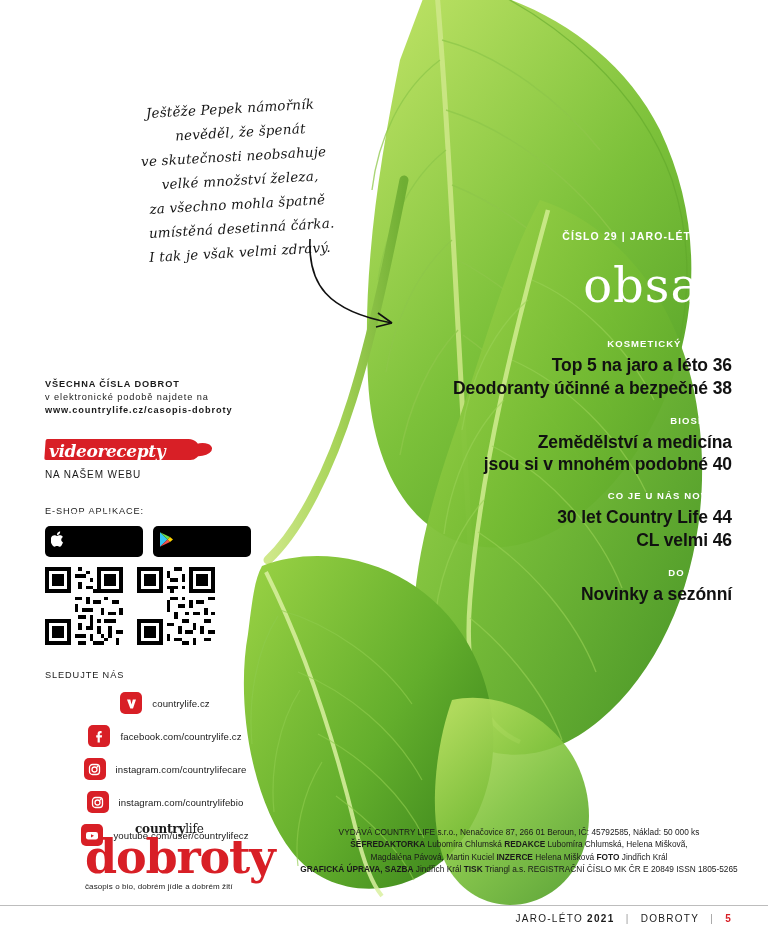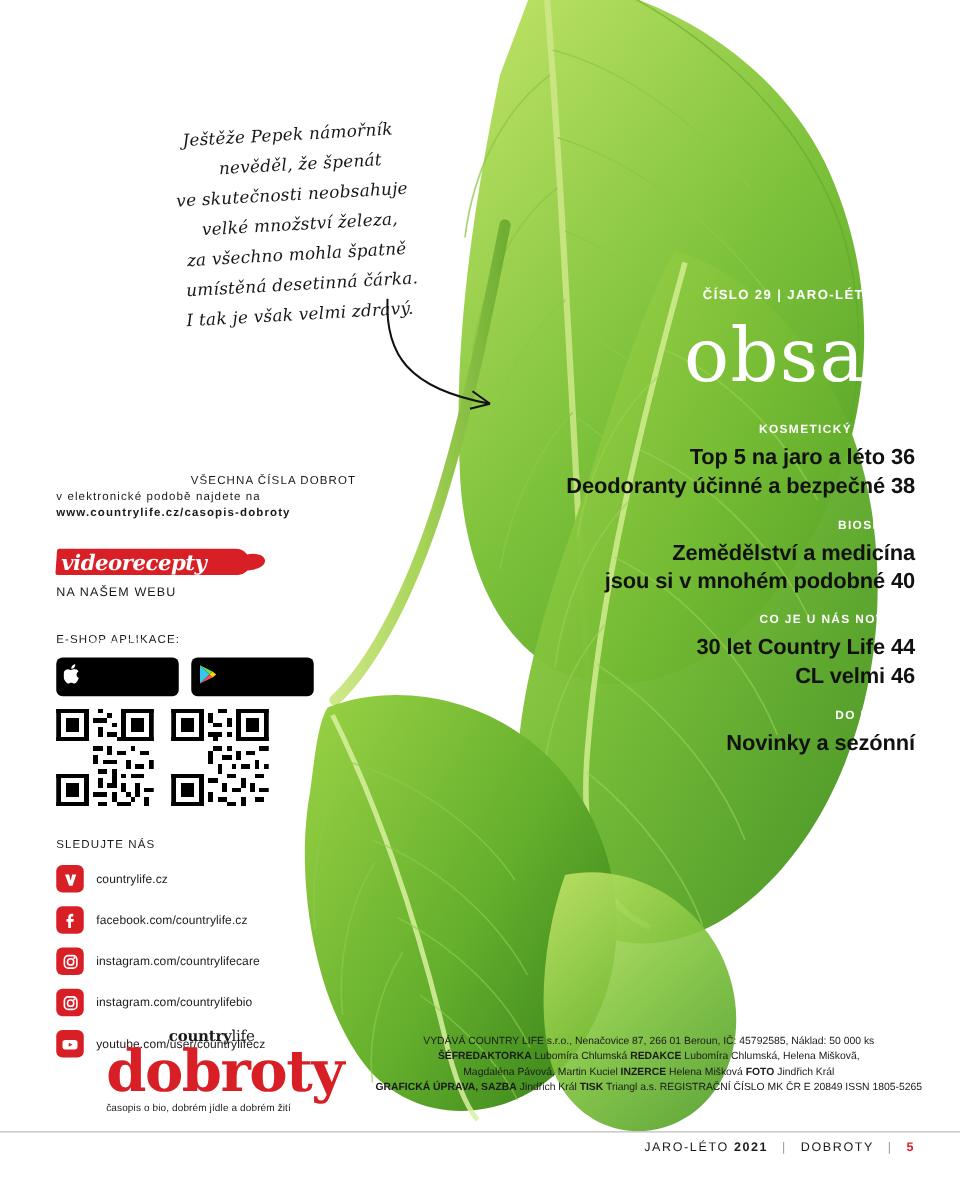--- a/index.html
+++ b/index.html
@@ -69,21 +69,21 @@
   }
   .issue-line {
     font-size: 10.5px;
     letter-spacing: 1.1px;
     color: #ffffff;
     font-weight: 600;
     margin-bottom: 4px;
   }
   #obsah-title {
     font-family: "DejaVu Serif", serif;
-    font-size: 60px;
+    font-size: 48px;
     line-height: 78px;
     color: #ffffff;
     font-weight: 400;
     letter-spacing: 1px;
     margin: 0 0 14px 0;
   }
   .toc-group { margin-bottom: 15px; }
   .toc-head {
     font-size: 9.5px;
     font-weight: 700;
@@ -111,21 +111,21 @@
     top: 378px;
     width: 240px;
     z-index: 5;
   }
   .small-cap {
     font-size: 9.2px;
     letter-spacing: .9px;
     color: #1a1a1a;
     line-height: 13px;
   }
-  .ln-title { font-weight: 400; text-align: right; }
+  .ln-title { font-weight: 700; }
   .ln-bold { font-weight: 700; }
 
   #videorecepty-block { margin-top: 22px; }
   #vr-logo {
     display: inline-block;
     position: relative;
     padding: 2px 16px 3px 4px;
   }
   #vr-logo .swoosh {
     position: absolute;
@@ -181,20 +181,21 @@
   .qrs { margin-top: 10px; display: flex; gap: 14px; }
   .qr { width: 78px; height: 78px; }
 
   #follow-label { margin-top: 24px; font-size: 9.2px; letter-spacing: .9px; }
 
   .social-list { margin-top: 10px; }
   .social-row {
     display: flex;
     align-items: center;
     margin-bottom: 11px;
+    justify-content: center;
   }
   .sicon {
     width: 22px; height: 22px;
     border-radius: 5px;
     background: #d81f26;
     color: #ffffff;
     display: flex;
     align-items: center;
     justify-content: center;
     margin-right: 10px;

